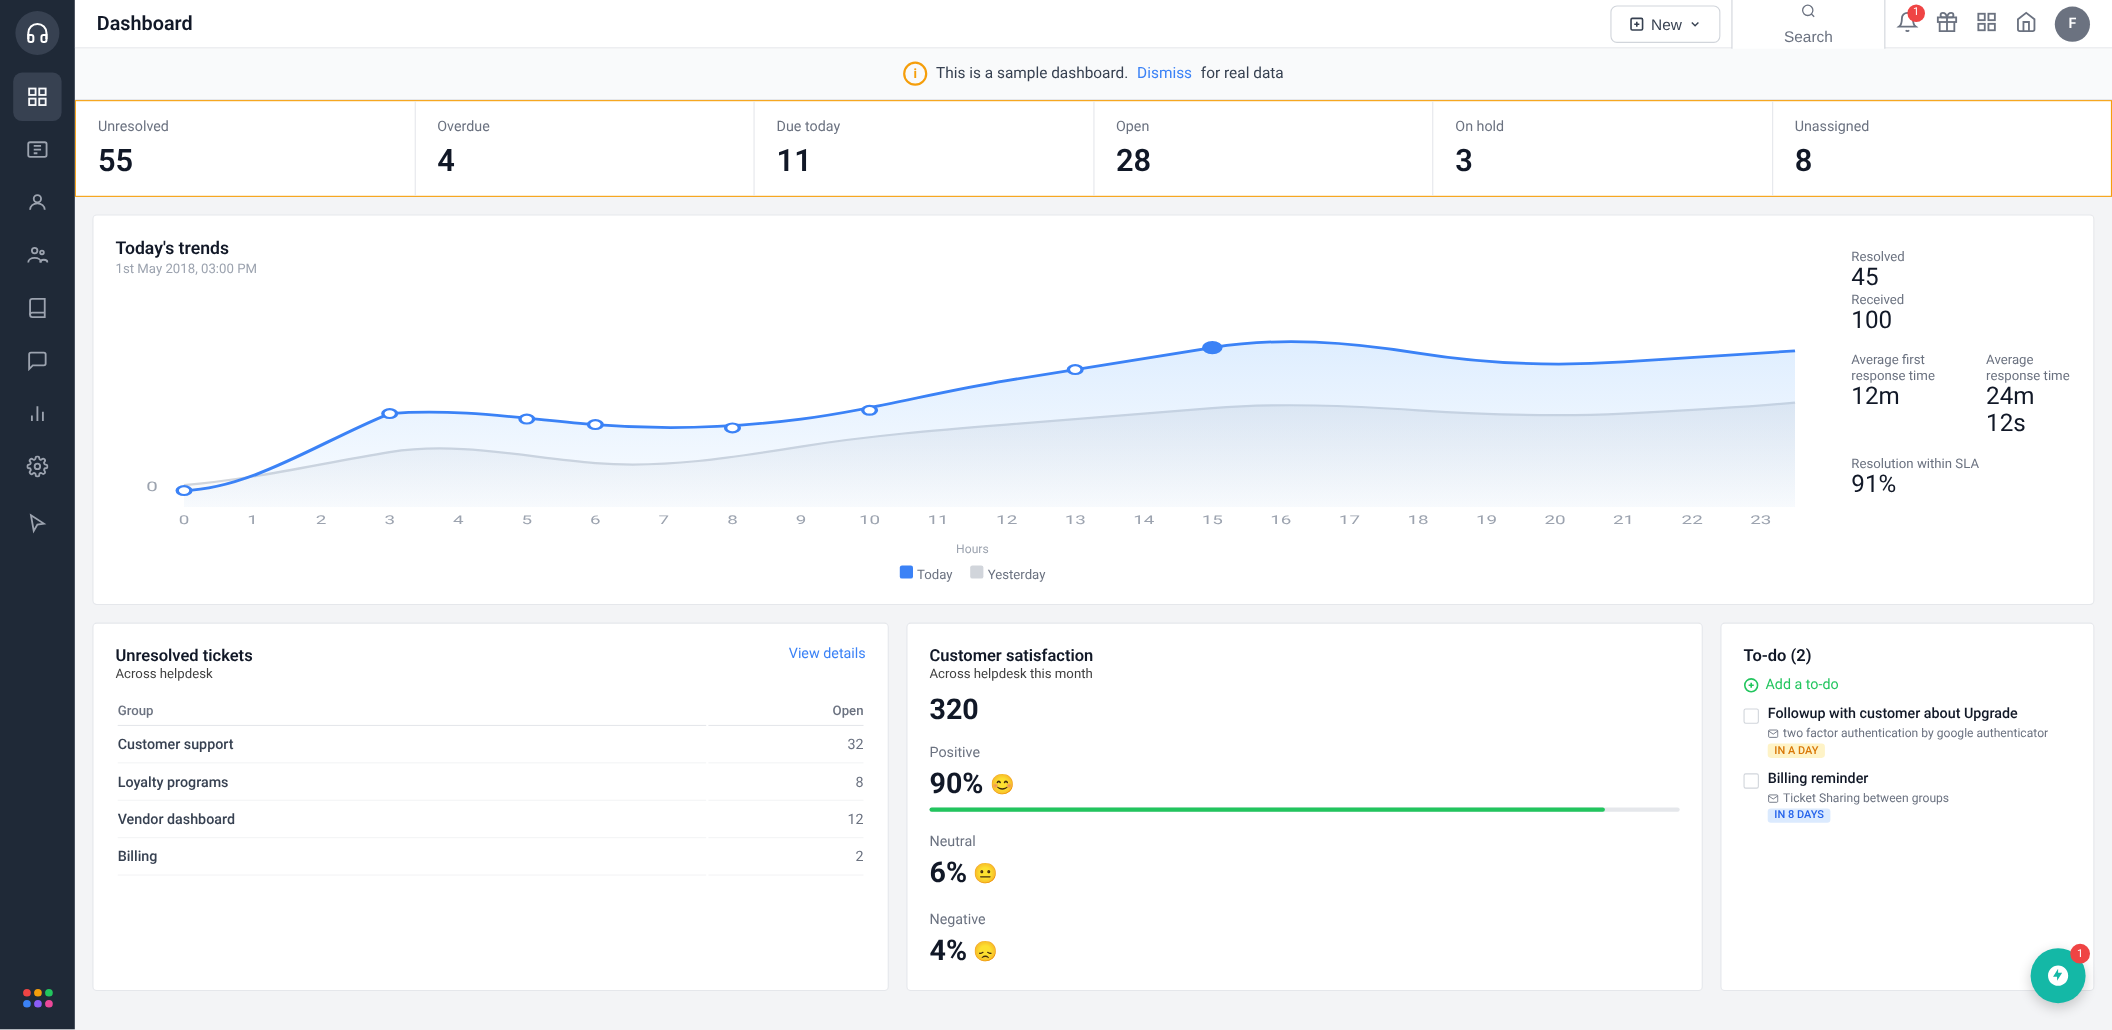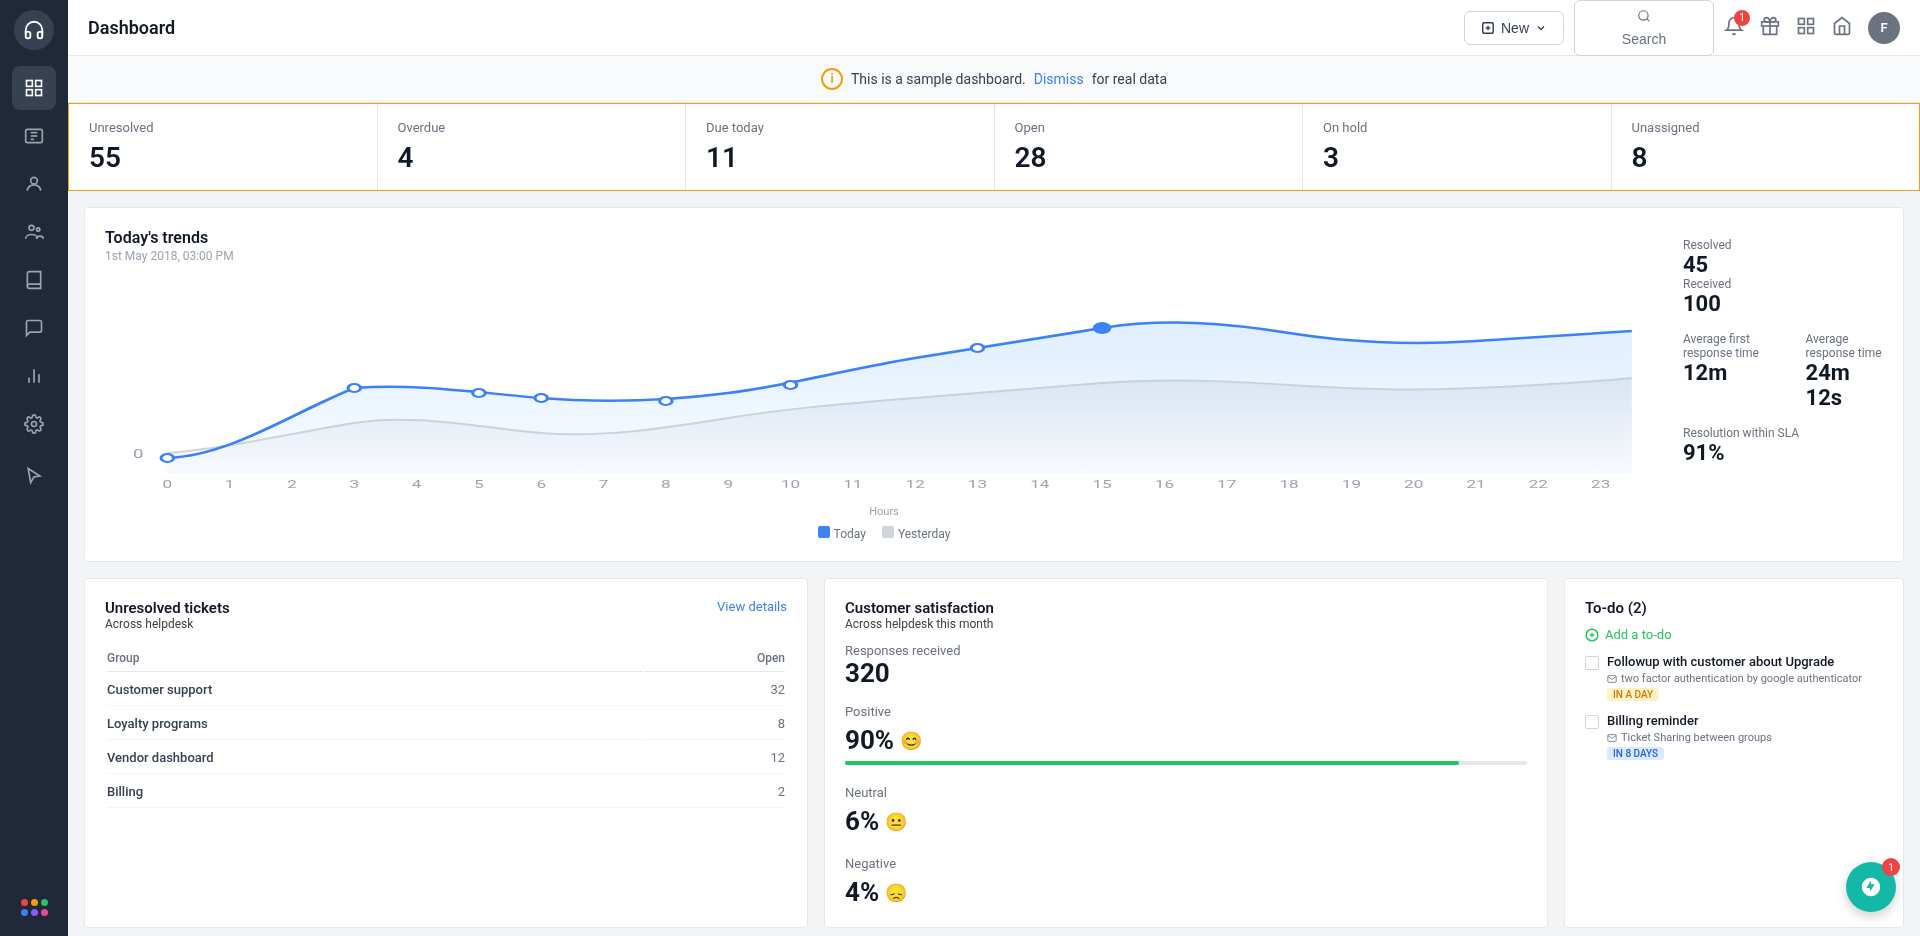--- a/index.html
+++ b/index.html
@@ -41,21 +41,21 @@
     .sidebar-dots {
       display: flex; gap: 3px; flex-wrap: wrap; width: 28px; justify-content: center;
     }
     .dot { width: 7px; height: 7px; border-radius: 50%; }
 
     
     .main { flex: 1; display: flex; flex-direction: column; overflow: hidden; }
 
     
     .topbar {
-      height: 56px;
+      height: 44px;
       background: white;
       border-bottom: 1px solid #e5e7eb;
       display: flex; align-items: center; padding: 0 20px;
       gap: 12px;
       flex-shrink: 0;
     }
     .topbar-title {
       font-size: 18px; font-weight: 600; color: #111827; flex: 1;
     }
     .btn-new {
@@ -129,21 +129,21 @@
     .trends-date { font-size: 12px; color: #9ca3af; margin-top: 2px; }
     .chart-container { position: relative; height: 230px; margin-top: 10px; }
     .chart-legend {
       display: flex; align-items: center; gap: 16px;
       justify-content: center; margin-top: 8px; font-size: 12px; color: #6b7280;
     }
     .legend-dot { width: 12px; height: 12px; border-radius: 2px; display: inline-block; margin-right: 4px; }
     .trends-right { width: 200px; display: flex; flex-direction: column; gap: 16px; padding-top: 10px; }
     .metric-block {}
     .metric-label { font-size: 12px; color: #6b7280; }
-    .metric-value { font-size: 22px; font-weight: 700; color: #111827; }
+    .metric-value { font-size: 22px; font-weight: 400; color: #111827; }
     .axis-label { font-size: 11px; color: #9ca3af; text-align: center; margin-top: 2px; }
 
     
     .bottom-row { display: flex; gap: 16px; }
 
     
     .tickets-card {
       background: white; border-radius: 4px; padding: 20px;
       border: 1px solid #e5e7eb; flex: 1;
     }
@@ -523,21 +523,20 @@
         </div>
 
         <div class="satisfaction-card">
           <div class="card-header">
             <div>
               <div class="card-title">Customer satisfaction</div>
               <div class="card-subtitle">Across helpdesk this month</div>
             </div>
           </div>
           <div class="sat-responses">
-            <div class="sat-resp-label">Responses received</div>
             <div class="sat-resp-value">320</div>
           </div>
           <div class="sat-metrics">
             <div class="sat-metric">
               <div class="sat-label">Positive</div>
               <div style="display:flex; align-items:center; gap:6px;">
                 <span class="sat-value">90%</span>
                 <span class="emoji">😊</span>
               </div>
               <div class="progress-bar">

